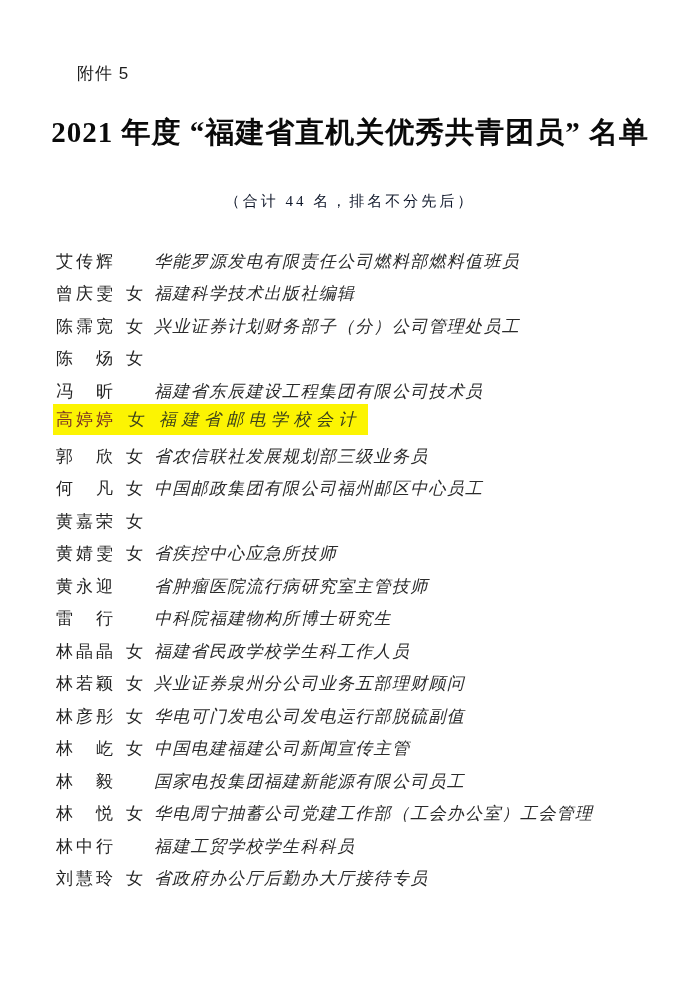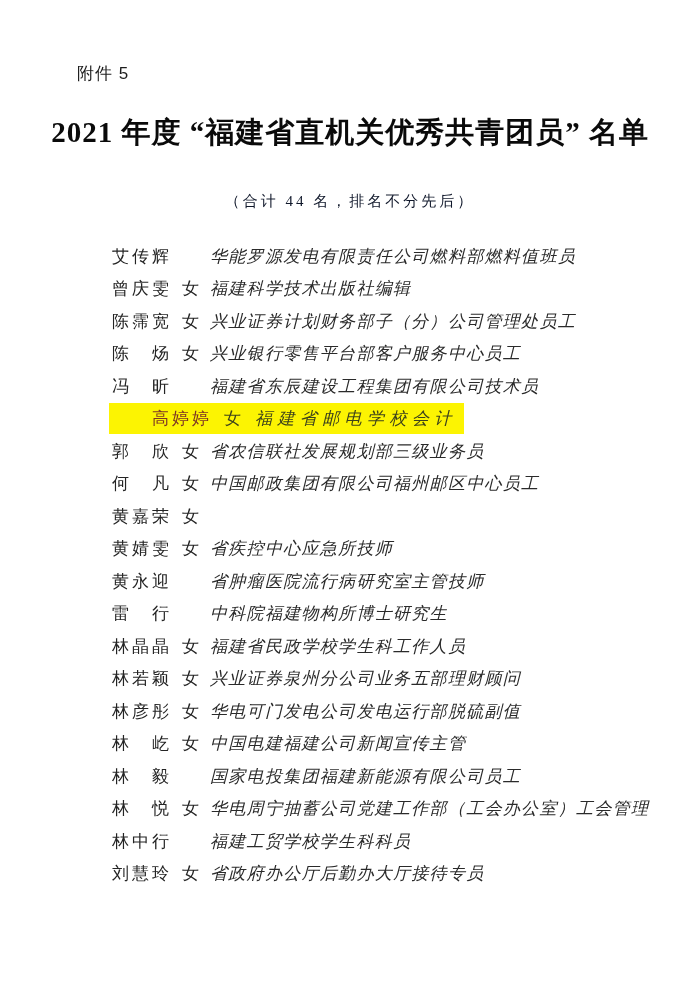--- a/index.html
+++ b/index.html
@@ -55,22 +55,22 @@
   }
   .member-list {
     position: absolute;
     top: 240px;
     left: 0;
     right: 0;
   }
   .row {
     height: 32.5px;
     display: flex;
-    align-items: center;
-    padding-left: 112px;
+    align-items: flex-end;
+    padding-left: 56px;
     white-space: nowrap;
   }
   .hl-wrap {
     display: inline-flex;
     align-items: center;
   }
   .name {
     display: inline-block;
     width: 57px;
     font-size: 17px;
@@ -93,21 +93,20 @@
     font-style: italic;
   }
   
   .row.hl .hl-wrap {
     background: var(--hl, #fcf402);
     margin-left: -3px;
     padding: 4px 7px 4px 3px;
   }
   .row.hl .name {
     color: var(--hl-name, #7c3526);
-    margin-left: 40px;
   }
   .row.hl .gender {
     color: var(--hl-text, #3c421c);
     margin-left: 15px;
   }
   .row.hl .unit {
     color: var(--hl-text, #3c421c);
     margin-left: 14px;
     letter-spacing: 5.4px;
   }
@@ -144,21 +143,20 @@
       <span class="name">陈霈宽</span>
       <span class="gender">女</span>
       <span class="unit">兴业证券计划财务部子（分）公司管理处员工</span>
     </span>
   </div>
 
   <div class="row">
     <span class="hl-wrap">
       <span class="name">陈　炀</span>
       <span class="gender">女</span>
-      <span class="unit">兴业银行零售平台部客户服务中心员工</span>
     </span>
   </div>
 
   <div class="row">
     <span class="hl-wrap">
       <span class="name">冯　昕</span>
       <span class="gender"></span>
       <span class="unit">福建省东辰建设工程集团有限公司技术员</span>
     </span>
   </div>

